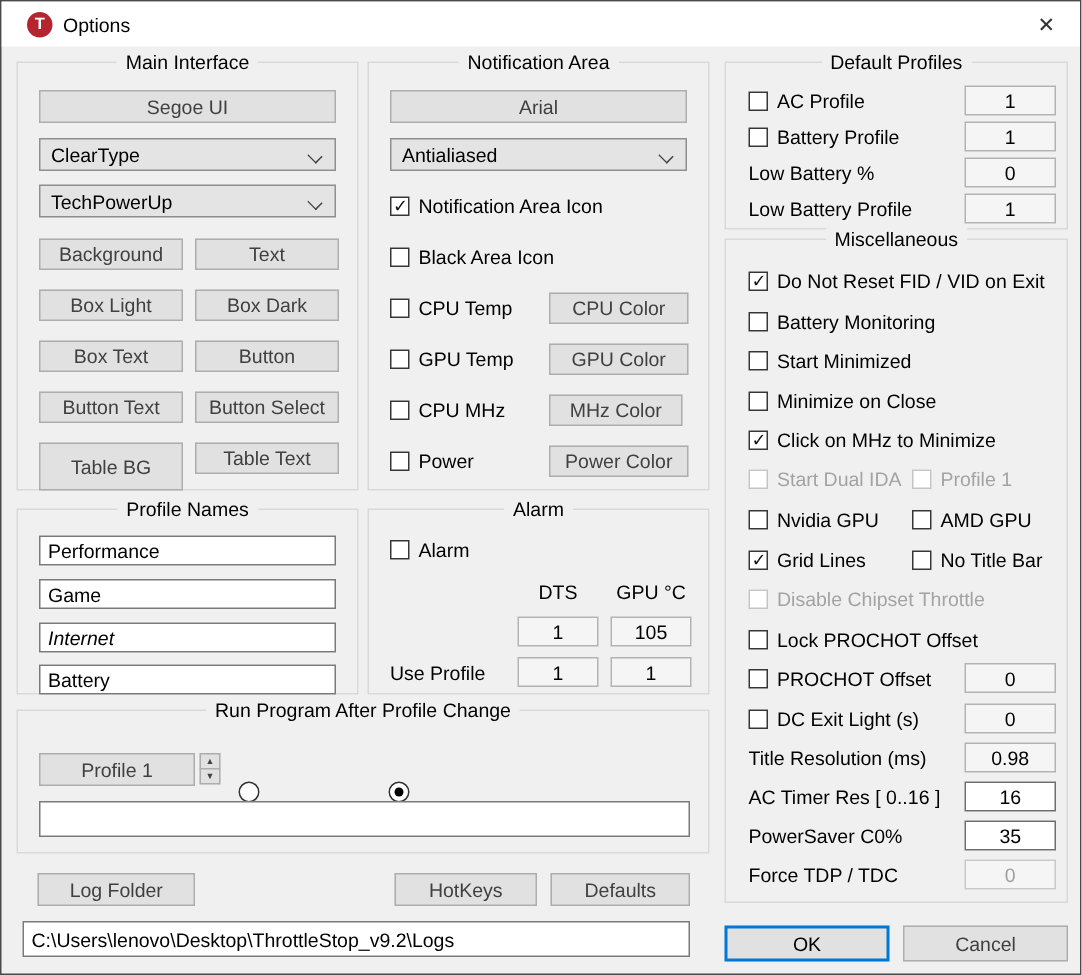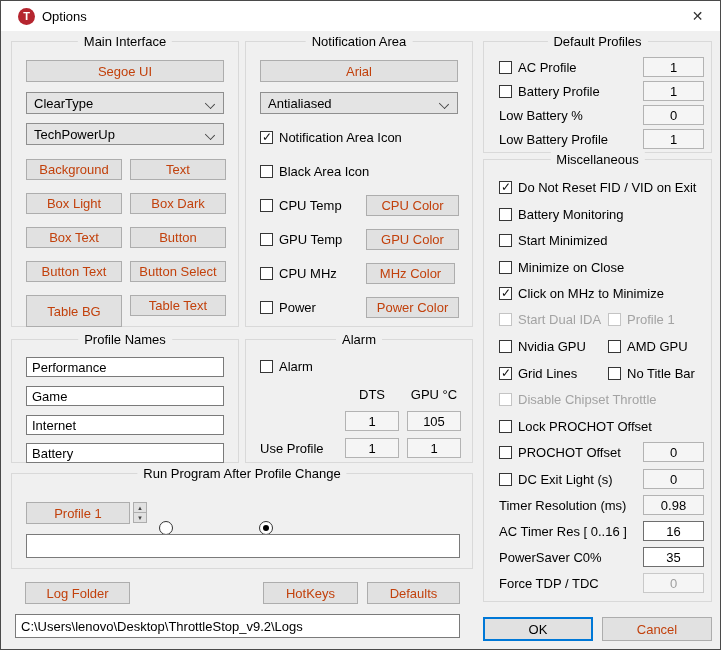--- a/index.html
+++ b/index.html
@@ -26,21 +26,21 @@
   }
   .group {
     position:absolute; border:1px solid #d9d9d9; background:transparent;
   }
   .group-label {
     position:absolute; top:-8px; left:50%; transform:translateX(-50%);
     background:#f0f0f0; padding:0 6px; font-size:13px; color:#000; white-space:nowrap;
   }
   .btn {
     position:absolute; background:#e1e1e1; border:1px solid #adadad;
-    font-size:13px; color:#c2410c; display:flex; align-items:center;
+    font-size:13px; color:#404040; display:flex; align-items:center;
     justify-content:center; white-space:nowrap;
   }
   .combo {
     position:absolute; background:#e4e4e4; border:1px solid #8f8f8f;
     font-size:13px; color:#000; display:flex; align-items:center;
     padding-left:7px;
   }
   .combo .chev {
     position:absolute; right:9px; top:7px; width:8px; height:8px;
     border-right:1.5px solid #444; border-bottom:1.5px solid #444;
@@ -123,21 +123,21 @@
     <div class="btn" style="left:14px;top:219px;width:96px;height:21px">Button Text</div>
     <div class="btn" style="left:118px;top:219px;width:96px;height:21px">Button Select</div>
     <div class="btn" style="left:14px;top:253px;width:96px;height:32px">Table BG</div>
     <div class="btn" style="left:118px;top:253px;width:96px;height:21px">Table Text</div>
   </div>
 
   <div class="group" style="left:10px;top:338px;width:228px;height:124px">
     <div class="group-label">Profile Names</div>
     <input class="tinput" style="left: 14px; top: 17px; width: 198px; height: 20px;" value="Performance">
     <input class="tinput" style="left: 14px; top: 46px; width: 198px; height: 20px;" value="Game">
-    <input class="tinput" style="left: 14px; top: 75px; width: 198px; height: 20px;" value="Internet">
+    <input class="tinput" style="left: 14px; top: 75px; width: 198px; height: 20px; font-style: italic;" value="Internet">
     <input class="tinput" style="left: 14px; top: 103px; width: 198px; height: 20px;" value="Battery">
   </div>
 
   <div class="group" style="left:244px;top:40px;width:228px;height:286px">
     <div class="group-label">Notification Area</div>
     <div class="btn" style="left:14px;top:18px;width:198px;height:22px">Arial</div>
     <div class="combo" style="left:14px;top:50px;width:198px;height:22px">
       <span>Antialiased</span>
       <span class="chev"></span>
     </div>
@@ -285,21 +285,21 @@
     <div class="cbrow" style="left:15px;top:282px">
       <span class="check"></span>
       <span class="lbl">PROCHOT Offset</span>
     </div>
     <div class="numfield dim" style="left:159px;top:282px;width:61px">0</div>
     <div class="cbrow" style="left:15px;top:309px">
       <span class="check"></span>
       <span class="lbl">DC Exit Light (s)</span>
     </div>
     <div class="numfield dim" style="left:159px;top:309px;width:61px">0</div>
-    <div class="plain-lbl" style="left:15px;top:338px">Timer Resolution (ms)</div>
+    <div class="plain-lbl" style="left:15px;top:338px">Title Resolution (ms)</div>
     <div class="numfield dim" style="left:159px;top:335px;width:61px">0.98</div>
     <div class="plain-lbl" style="left:15px;top:364px">AC Timer Res [ 0..16 ]</div>
     <div class="numfield edit" style="left:159px;top:361px;width:61px">16</div>
     <div class="plain-lbl" style="left:15px;top:390px">PowerSaver C0%</div>
     <div class="numfield edit" style="left:159px;top:387px;width:61px">35</div>
     <div class="plain-lbl" style="left:15px;top:416px">Force TDP / TDC</div>
     <div class="numfield disabled" style="left:159px;top:413px;width:61px">0</div>
   </div>
 
   <div class="ok-btn" style="left:482px;top:616px;width:110px;height:24px">OK</div>

